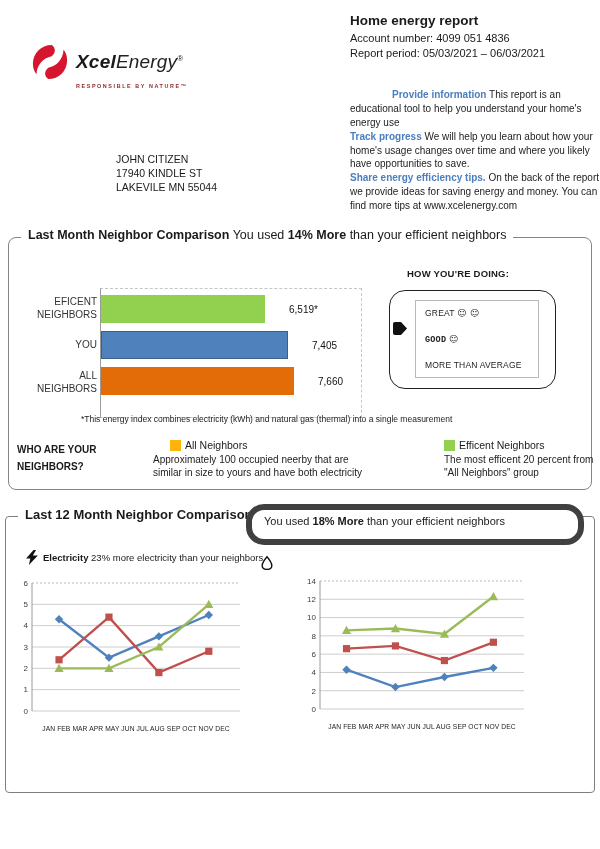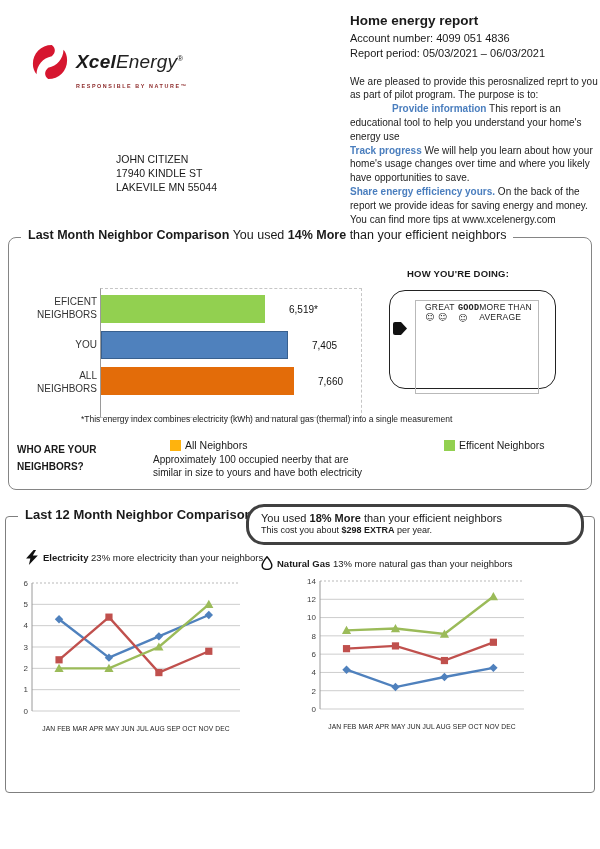--- a/index.html
+++ b/index.html
@@ -39,41 +39,41 @@
               border:1px dashed #c6c6c6; border-left:1px solid #9a9a9a; padding-top:2px; }
   .bar-row { height:36px; display:flex; align-items:center; }
   .bar { height:28px; }
   .bar-value { font-size:10px; margin-left:24px; color:#111; }
 
   
   .how-label { position:absolute; left:398px; top:30px; font-size:9.5px; font-weight:600; letter-spacing:.2px; }
   .how-box { position:absolute; left:380px; top:52px; width:167px; height:99px;
              border:1.3px solid #222; border-radius:16px; background:#fff; }
   .how-arrow { position:absolute; left:2px; top:30px; }
-  .how-inner { position:absolute; left:25px; top:9px; width:124px; height:94px;
-               border:1px solid #b9b9b9; padding:1px 0 7px 9px;
-               display:flex; flex-direction:row; justify-content:space-between; }
+  .how-inner { position:absolute; left:25px; top:9px; width:124px; height:78px;
+               border:1px solid #b9b9b9; padding:7px 0 7px 9px;
+               display:flex; flex-direction:column; justify-content:space-between; }
   .how-row { font-size:8.5px; letter-spacing:.2px; color:#222; }
   .how-row .smiley { font-family:"DejaVu Sans",sans-serif; font-size:9px; }
   .how-row.good .lbl { font-weight:700;font-family:Liberation Mono, monospace; }
 
   .footnote { position:absolute; left:72px; top:176px; width:440px; font-size:8.5px; color:#222; }
 
   .who-label { position:absolute; left:8px; top:203px; width:118px; font-size:10px; font-weight:700; line-height:1.7; }
   .legend { position:absolute; top:201px; }
   .legend.all { left:144px; width:222px; }
   .legend.eff { left:435px; width:150px; }
   .legend-head { display:flex; align-items:center; gap:4px; font-size:10.5px; }
   .legend.all .legend-head { margin-left:17px; }
   .swatch { width:11px; height:11px; display:inline-block; }
   .legend-desc { margin-top:2px; font-size:10px; line-height:1.32; color:#222; }
 
   
   .callout { position:absolute; left:240px; top:-13px; width:338px; min-height:41px;
-             border:3px solid #404040; border-radius:18px; background:#fff; padding:5px 12px 6px; }
+             border:6px solid #404040; border-radius:18px; background:#fff; padding:5px 12px 6px; }
   .callout-l1 { font-size:11px; }
   .callout-l1 .bold, .callout-l2 .bold { font-weight:700; }
   .callout-l2 { font-size:9px; margin-top:1px; }
 
   .fuel-head { position:absolute; display:flex; align-items:center; gap:4px; font-size:9.5px; white-space:nowrap; }
   .fuel-head .bold { font-weight:700; }
   .elec-head { left:20px; top:33px; }
   .gas-head { left:255px; top:39px; }
 
   .linechart { position:absolute; }
@@ -95,24 +95,24 @@
       </svg>
       <div class="logo-text"><span class="b">Xcel</span><span class="l">Energy</span><span class="r">®</span></div>
     </div>
     <div class="logo-tag">RESPONSIBLE BY NATURE™</div>
   </div>
 
   <div class="head-right">
     <h1>Home energy report</h1>
     <div class="head-line">Account number: 4099  051  4836</div>
     <div class="head-line">Report period: 05/03/2021 – 06/03/2021</div>
-    <p class="intro"><span>We are pleased to provide this perosnalized reprt to you as part of pilot program. The purpose is to:</span><br>
+    <p class="intro"><br>
       <span class="link" style="color: rgb(74, 126, 190); margin-left: 42px;">Provide information</span><span> This report is an educational tool to help you understand your home's energy use</span><br>
       <span class="link" style="color: rgb(74, 126, 190);">Track progress</span><span> We will help you learn about how your home's usage changes over time and where you likely have opportunities to save.</span><br>
-      <span class="link" style="color: rgb(74, 126, 190);">Share energy efficiency yours.</span><span> On the back of the report we provide ideas for saving energy and money.  You can find more tips  at www.xcelenergy.com</span>
+      <span class="link" style="color: rgb(74, 126, 190);">Share energy efficiency tips.</span><span> On the back of the report we provide ideas for saving energy and money.  You can find more tips  at www.xcelenergy.com</span>
     </p>
   </div>
 
   <div class="address">
     <div>JOHN CITIZEN</div>
     <div>17940 KINDLE ST</div>
     <div>LAKEVILE MN 55044</div>
   </div>
 
   <div class="sect sect1">
@@ -159,43 +159,42 @@
           <span class="swatch" style="background: rgb(255, 179, 13);"></span>
           <span>All Neighbors</span>
         </div>
       <div class="legend-desc">Approximately 100 occupied neerby that are similar in size to yours and have both electricity</div>
     </div>
     <div class="legend eff">
       <div class="legend-head">
           <span class="swatch" style="background: rgb(146, 208, 80);"></span>
           <span>Efficent Neighbors</span>
         </div>
+      <div class="legend-desc">The most efficent 20 percent from "All Neighbors" group</div>
     </div>
   </div>
 
   <div class="sect sect2">
     <div class="sect-title"><span class="bold" style="font-size:13px">Last 12 Month Neighbor Comparison</span></div>
 
     <div class="callout">
       <div class="callout-l1"><span>You used </span><span class="bold">18% More</span><span> than your efficient neighbors</span></div>
-      <div class="callout-l2"><span>This cost you about  </span><span class="bold">$298 EXTRA</span><span> per year.</span></div>
     </div>
 
     <div class="fuel-head elec-head">
       <svg width="13" height="15" viewBox="0 0 12 14">
         <path d="M7 0 L0 8 L4 8 L2.6 14 L11 5.2 L6.3 5.2 L9.3 0 Z" fill="#111"></path>
       </svg>
       <span><span class="bold">Electricity</span><span> 23% more electricity than your neighbors</span></span>
     </div>
 
     <div class="fuel-head gas-head">
       <svg width="12" height="14" viewBox="0 0 12 14">
         <path d="M6 0.8 C6 0.8 1.2 6.5 1.2 9.5 C1.2 12.3 3.3 13.4 6 13.4 C8.7 13.4 10.8 12.3 10.8 9.5 C10.8 6.5 6 0.8 6 0.8 Z" fill="#fff" stroke="#111" stroke-width="1.4"></path>
       </svg>
-      <span><span class="bold">Natural Gas</span><span> 13% more natural gas than your neighbors</span></span>
     </div>
 
     <div class="linechart elec-chart"><svg width="244" height="170">
           <line x1="20" x2="228" y1="138" y2="138" stroke="#cdcdcd" stroke-width="1.2"></line>
           <text x="16" y="140.8" text-anchor="end" class="tick">0</text>
           <line x1="20" x2="228" y1="116.66666666666667" y2="116.66666666666667" stroke="#cdcdcd" stroke-width="1"></line>
           <text x="16" y="119.46666666666667" text-anchor="end" class="tick">1</text>
           <line x1="20" x2="228" y1="95.33333333333334" y2="95.33333333333334" stroke="#cdcdcd" stroke-width="1"></line>
           <text x="16" y="98.13333333333334" text-anchor="end" class="tick">2</text>
           <line x1="20" x2="228" y1="74" y2="74" stroke="#cdcdcd" stroke-width="1"></line>

